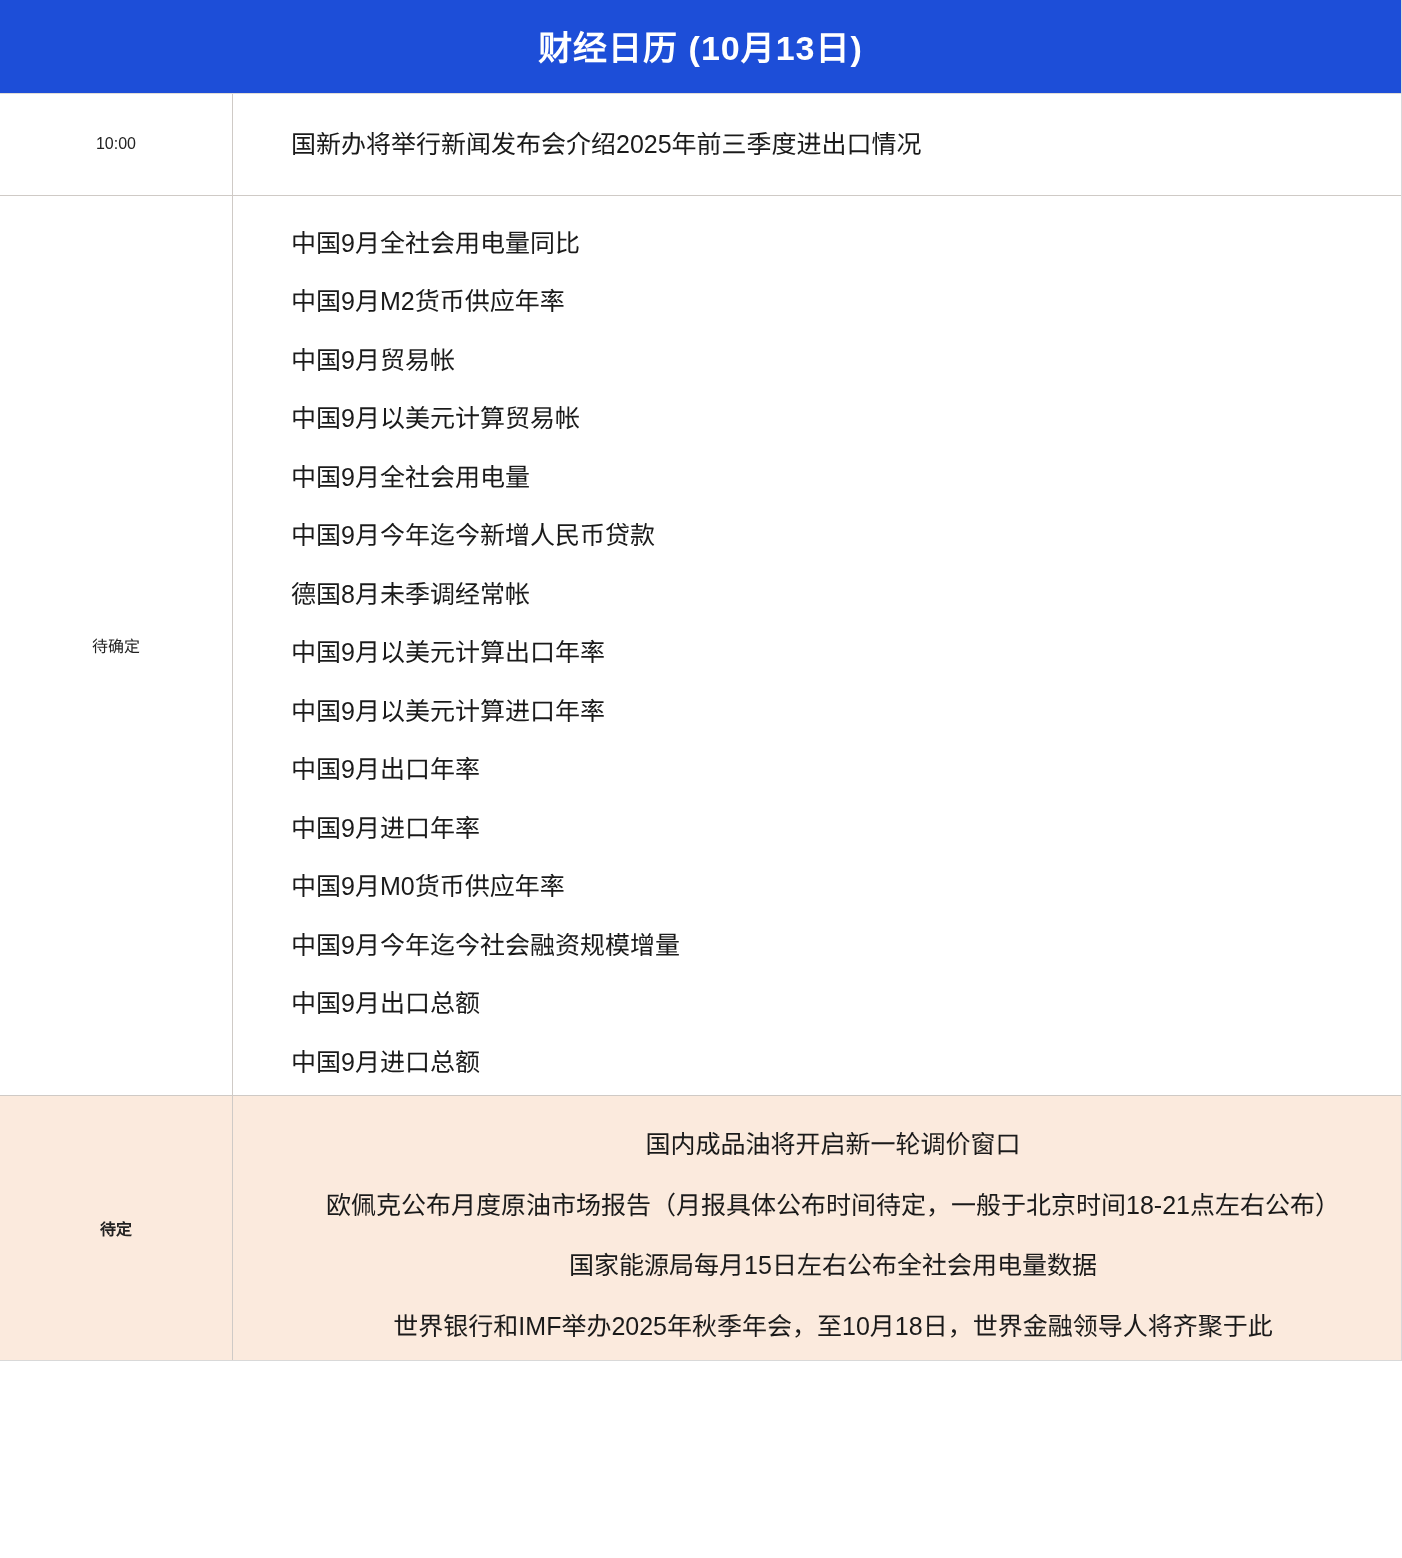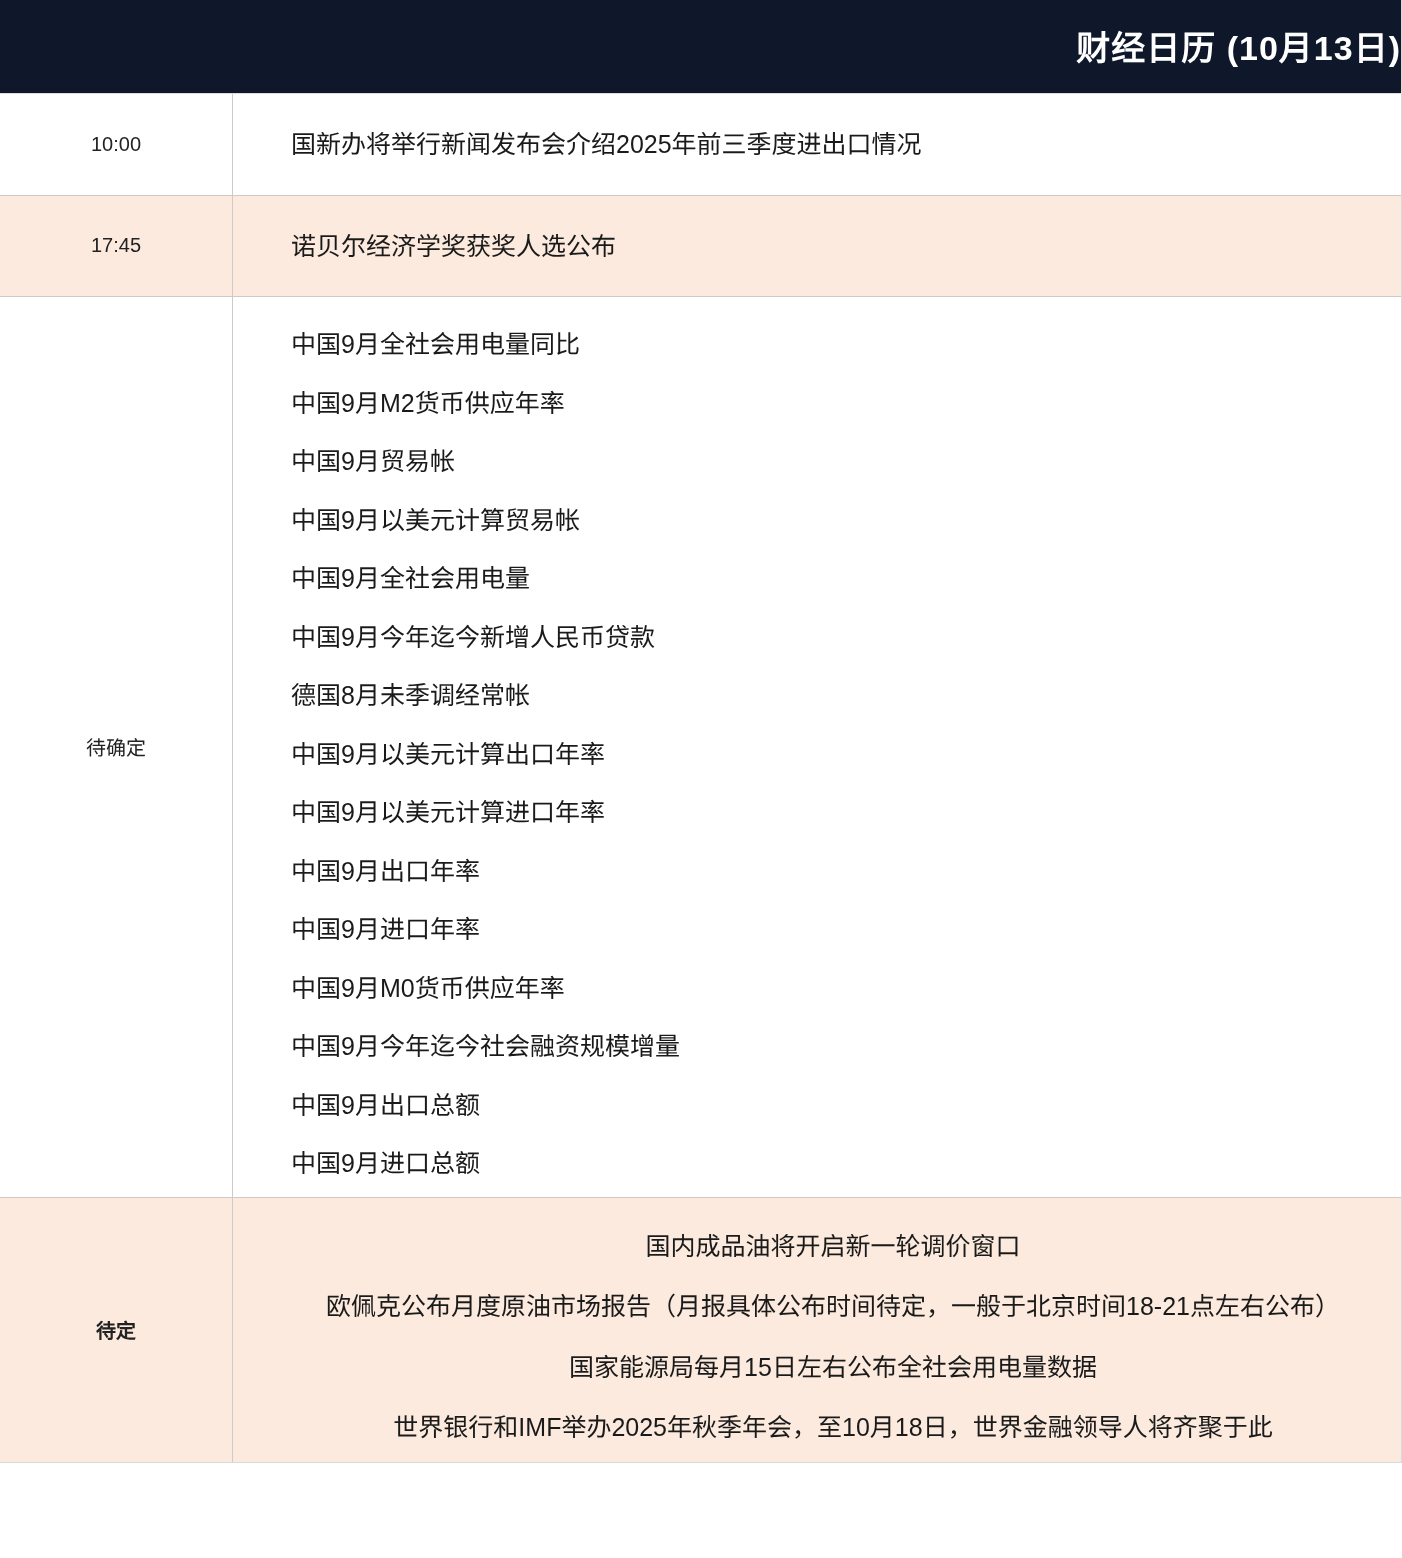--- a/index.html
+++ b/index.html
@@ -12,25 +12,25 @@
     color: #1a1a1a;
   }
   .calendar {
     width: 1402px;
     box-sizing: border-box;
     border: 1px solid #d9d9d9;
     border-top: none;
     border-left: none;
   }
   .cal-header {
-    background: #0f172a;
+    background: #1d4ed8;
     color: #ffffff;
     font-size: 34px;
     font-weight: bold;
-    text-align: right;
+    text-align: center;
     padding: 21px 0 23px 0;
     letter-spacing: 1px;
   }
   .cal-row {
     display: flex;
     align-items: stretch;
     border-top: 1px solid #e0dcd8;
   }
   .cal-row:first-of-type {
     border-top: none;
@@ -39,21 +39,21 @@
   .row-tint  { background: #fbeadd; }
 
   .cell-time {
     width: 233px;
     min-width: 233px;
     box-sizing: border-box;
     border-right: 1px solid #cfcac6;
     display: flex;
     align-items: center;
     justify-content: center;
-    font-size: 20px;
+    font-size: 16px;
     color: #222222;
     padding: 8px 4px;
   }
   .cell-time.bold {
     font-weight: bold;
   }
   .cell-body {
     flex: 1;
     box-sizing: border-box;
     padding: 18px 26px 4px 22px;
@@ -91,26 +91,20 @@
 
   <div class="cal-header">财经日历 (10月13日)</div>
 
   <div class="cal-row row-white">
     <div class="cell-time">10:00</div>
     <div class="cell-body single-line">
       <div class="event-line">国新办将举行新闻发布会介绍2025年前三季度进出口情况</div>
     </div>
   </div>
 
-  <div class="cal-row row-tint border-strong">
-    <div class="cell-time">17:45</div>
-    <div class="cell-body single-line">
-      <div class="event-line">诺贝尔经济学奖获奖人选公布</div>
-    </div>
-  </div>
 
   <div class="cal-row row-white border-strong">
     <div class="cell-time">待确定</div>
     <div class="cell-body pending-body">
       <div class="event-line">中国9月全社会用电量同比</div>
       <div class="event-line">中国9月M2货币供应年率</div>
       <div class="event-line">中国9月贸易帐</div>
       <div class="event-line">中国9月以美元计算贸易帐</div>
       <div class="event-line">中国9月全社会用电量</div>
       <div class="event-line">中国9月今年迄今新增人民币贷款</div>

